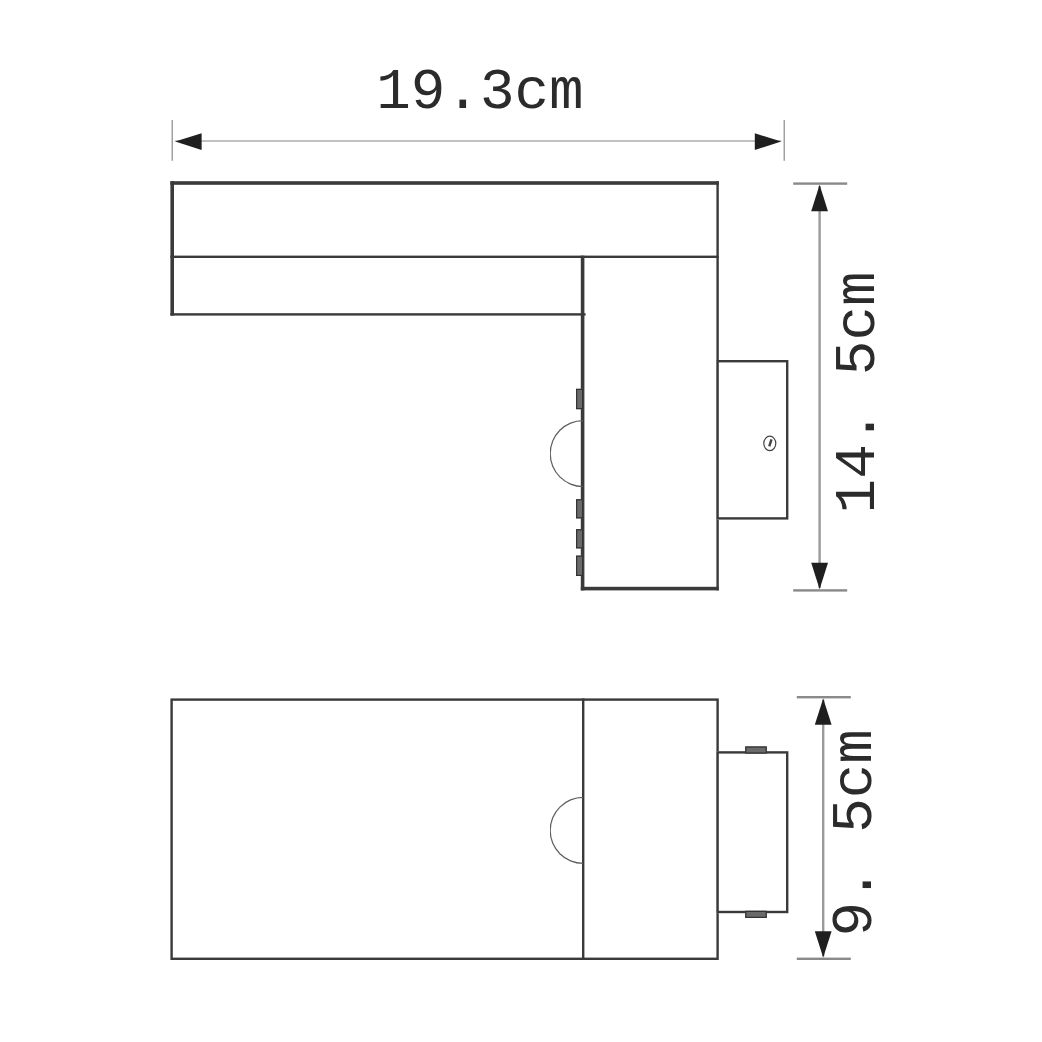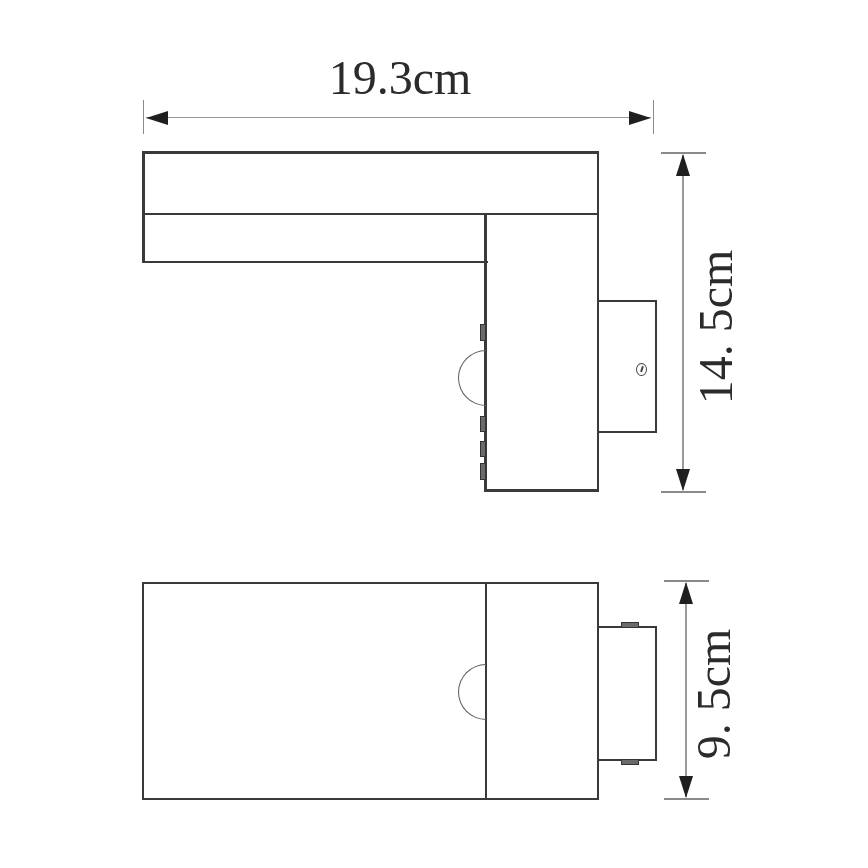--- a/index.html
+++ b/index.html
@@ -1,21 +1,21 @@
 <!DOCTYPE html>
 <html><head>
 <meta charset="utf-8">
 <style>
   html,body{margin:0;padding:0;background:#ffffff;}
   .canvas{
     position:relative;
     width:868px;height:868px;
     background:#ffffff;
     overflow:hidden;
-    font-family:Liberation Serif, serif;
+    font-family:Liberation Mono, monospace;
   }
   
   .ol{position:absolute;background:#3a3a3a;}
   .rect{position:absolute;border:2.5px solid #3a3a3a;box-sizing:border-box;background:#ffffff;}
   
   .dim{position:absolute;background:#9a9a9a;}
   .tick{position:absolute;background:#8a8a8a;}
   .tri{position:absolute;width:0;height:0;}
   .tri.left {border-top:7px solid transparent;border-bottom:7px solid transparent;border-right:22px solid #1f1f1f;}
   .tri.right{border-top:7px solid transparent;border-bottom:7px solid transparent;border-left:22px solid #1f1f1f;}

